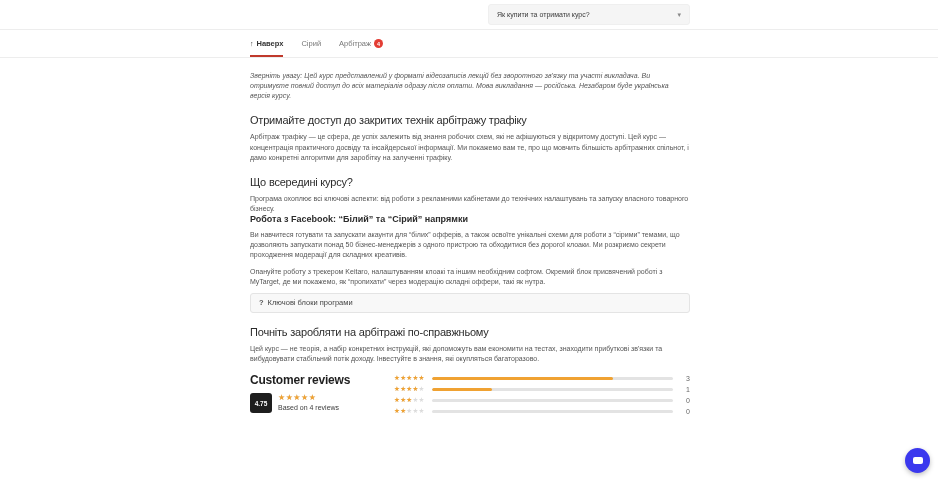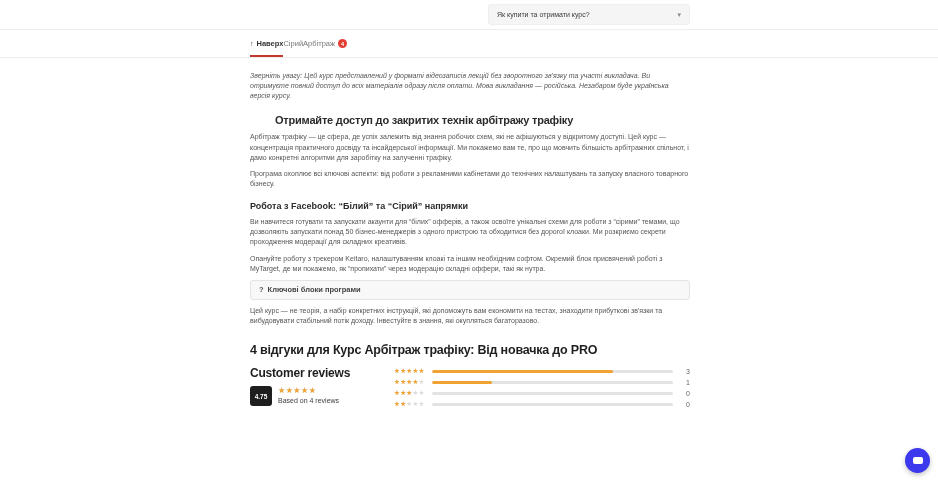--- a/index.html
+++ b/index.html
@@ -9,39 +9,39 @@
   
   .top-bar { height:30px; border-bottom:1px solid #ededed; }
   .top-bar-inner { margin-left:250px; width:440px; height:100%; display:flex; justify-content:flex-end; align-items:center; }
   .faq-select { width:202px; height:21px; background:#f5f5f5; border:1px solid #efefef; border-radius:3px;
                 display:flex; align-items:center; justify-content:space-between; padding:0 8px; cursor:pointer; }
   .faq-select .lbl { font-size:7px; color:#3a3a3a; }
   .faq-select .chev { font-size:7px; color:#888; }
 
   
   .tab-bar { height:28px; border-bottom:1px solid #ededed; }
-  .tab-bar-inner { margin-left:250px; width:440px; height:100%; display:flex; align-items:center; }
+  .tab-bar-inner { margin-left:250px; width:440px; height:100%; display:flex; align-items:center; gap:18px; }
   .tab { font-size:7.5px; color:#777; display:flex; align-items:center; gap:3px; height:100%; cursor:pointer; position:relative; }
   .tab.active { color:#333; font-weight:bold; }
   .tab.active::after { content:""; position:absolute; left:0; right:0; bottom:0; height:2px; background:#c0392b; }
   .tab .arrow { font-size:7px; }
   .tab .badge { background:#e33d34; color:#fff; width:9px; height:9px; border-radius:50%;
                 display:inline-flex; align-items:center; justify-content:center; font-size:5.5px; font-weight:bold; }
 
   
   .content { margin-left:250px; width:440px; }
   .notice { margin-top:13px; font-style:italic; font-size:7px; line-height:1.45; color:#555; }
-  h2.sec { margin-top:13px; font-size:11px; font-weight:bold; color:#2b2b2b; letter-spacing:-0.2px;margin-left:25px; }
-  h3.sec { margin-top:12px; font-size:9px; font-weight:bold; color:#2b2b2b; }
+  h2.sec { margin-top:13px; font-size:11px; font-weight:normal; color:#2b2b2b; letter-spacing:-0.2px; }
+  h3.sec { margin-top:0; font-size:9px; font-weight:bold; color:#2b2b2b; }
   p.body { margin-top:6px; font-size:7px; line-height:1.45; color:#555; }
 
   .accordion { margin-top:6px; background:#f8f8f8; border:1px solid #e4e4e4; border-radius:3px;
                height:20px; display:flex; align-items:center; gap:4px; padding:0 8px; cursor:pointer; }
   .accordion .q { font-size:7.5px; color:#555; font-weight:bold; }
-  .accordion .lbl { font-size:7.5px; color:#444; font-weight:bold;text-align:right; }
+  .accordion .lbl { font-size:7.5px; color:#444; font-weight:normal;text-align:right; }
 
   .reviews-heading { margin-top:17px; font-size:12.5px; font-weight:bold; color:#1f1f1f; letter-spacing:-0.2px; }
 
   
   .summary-wrap { margin-top:9px; display:flex; gap:16px; }
   .summary-left { width:128px; flex:none; }
   .cr-title { font-size:12px; font-weight:bold; color:#1f1f1f; letter-spacing:-0.2px; }
   .avg-row { margin-top:6px; display:flex; gap:6px; align-items:flex-start; }
   .avg-box { width:22px; height:20px; background:#1e1e1e; border-radius:3px; color:#fff;
              font-size:6.5px; font-weight:bold; display:flex; align-items:center; justify-content:center; }
@@ -92,35 +92,36 @@
   </div>
 </div>
 
 <div class="content">
 
   <p class="notice">Зверніть увагу: Цей курс представлений у форматі відеозаписів лекцій без зворотного зв'язку та участі викладача. Ви отримуєте повний доступ до всіх матеріалів одразу після оплати. Мова викладання — російська. Незабаром буде українська версія курсу.</p>
 
   <h2 class="sec">Отримайте доступ до закритих технік арбітражу трафіку</h2>
   <p class="body">Арбітраж трафіку — це сфера, де успіх залежить від знання робочих схем, які не афішуються у відкритому доступі. Цей курс — концентрація практичного досвіду та інсайдерської інформації. Ми покажемо вам те, про що мовчить більшість арбітражних спільнот, і дамо конкретні алгоритми для заробітку на залученні трафіку.</p>
 
+  <h2 class="sec">Що всередині курсу?</h2>
   <p class="body">Програма охоплює всі ключові аспекти: від роботи з рекламними кабінетами до технічних налаштувань та запуску власного товарного бізнесу.</p>
 
   <h3 class="sec">Робота з Facebook: “Білий” та “Сірий” напрямки</h3>
   <p class="body">Ви навчитеся готувати та запускати акаунти для “білих” офферів, а також освоїте унікальні схеми для роботи з “сірими” темами, що дозволяють запускати понад 50 бізнес-менеджерів з одного пристрою та обходитися без дорогої клоаки. Ми розкриємо секрети проходження модерації для складних креативів.</p>
 
   <p class="body">Опануйте роботу з трекером Keitaro, налаштуванням клоакі та іншим необхідним софтом. Окремий блок присвячений роботі з MyTarget, де ми покажемо, як “пропихати” через модерацію складні оффери, такі як нутра.</p>
 
   <div class="accordion">
     <span class="q">?</span>
     <span class="lbl">Ключові блоки програми</span>
   </div>
 
+  <h2 class="sec">Почніть заробляти на арбітражі по-справжньому</h2>
   <p class="body">Цей курс — не теорія, а набір конкретних інструкцій, які допоможуть вам економити на тестах, знаходити прибуткові зв'язки та вибудовувати стабільний потік доходу. Інвестуйте в знання, які окупляться багаторазово.</p>
 
-  <h2 class="reviews-heading">4 відгуки для Курс Арбітраж трафіку: Від новачка до PRO</h2>
 
   <div class="summary-wrap">
     <div class="summary-left">
       <div class="cr-title">Customer reviews</div>
       <div class="avg-row">
         <div class="avg-box">4.75</div>
         <div class="avg-meta">
           <span class="stars"><span class="bg">★★★★★</span><span class="fg" style="width: 95%;">★★★★★</span></span>
           <span class="based-on">Based on 4 reviews</span>
         </div>

